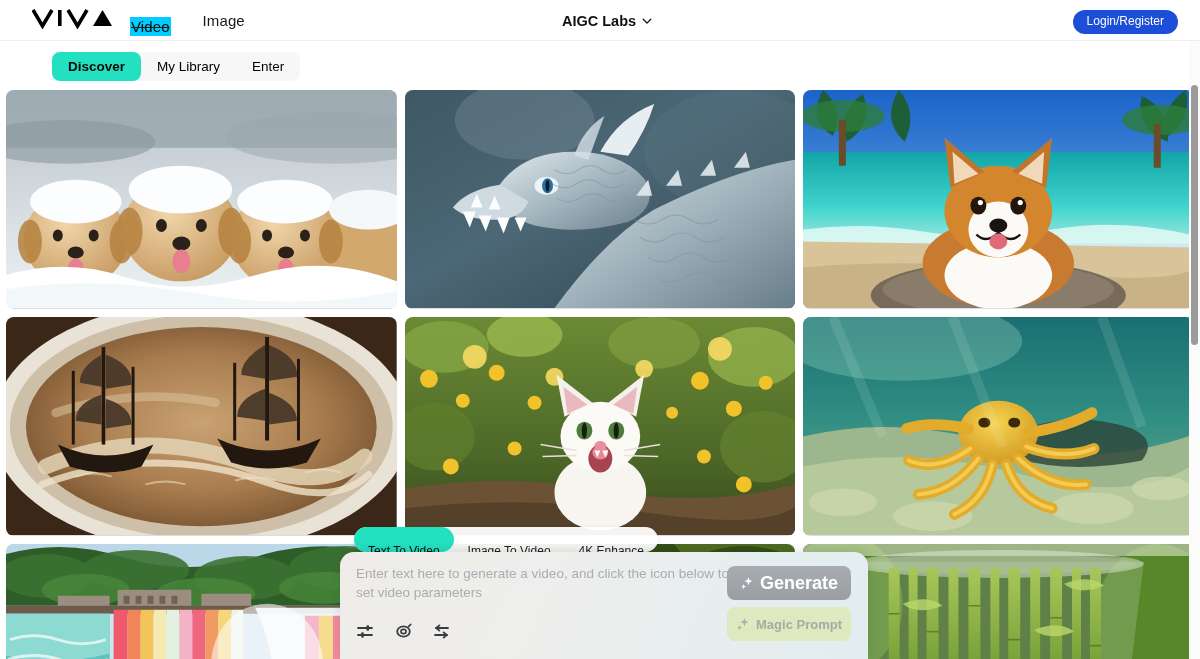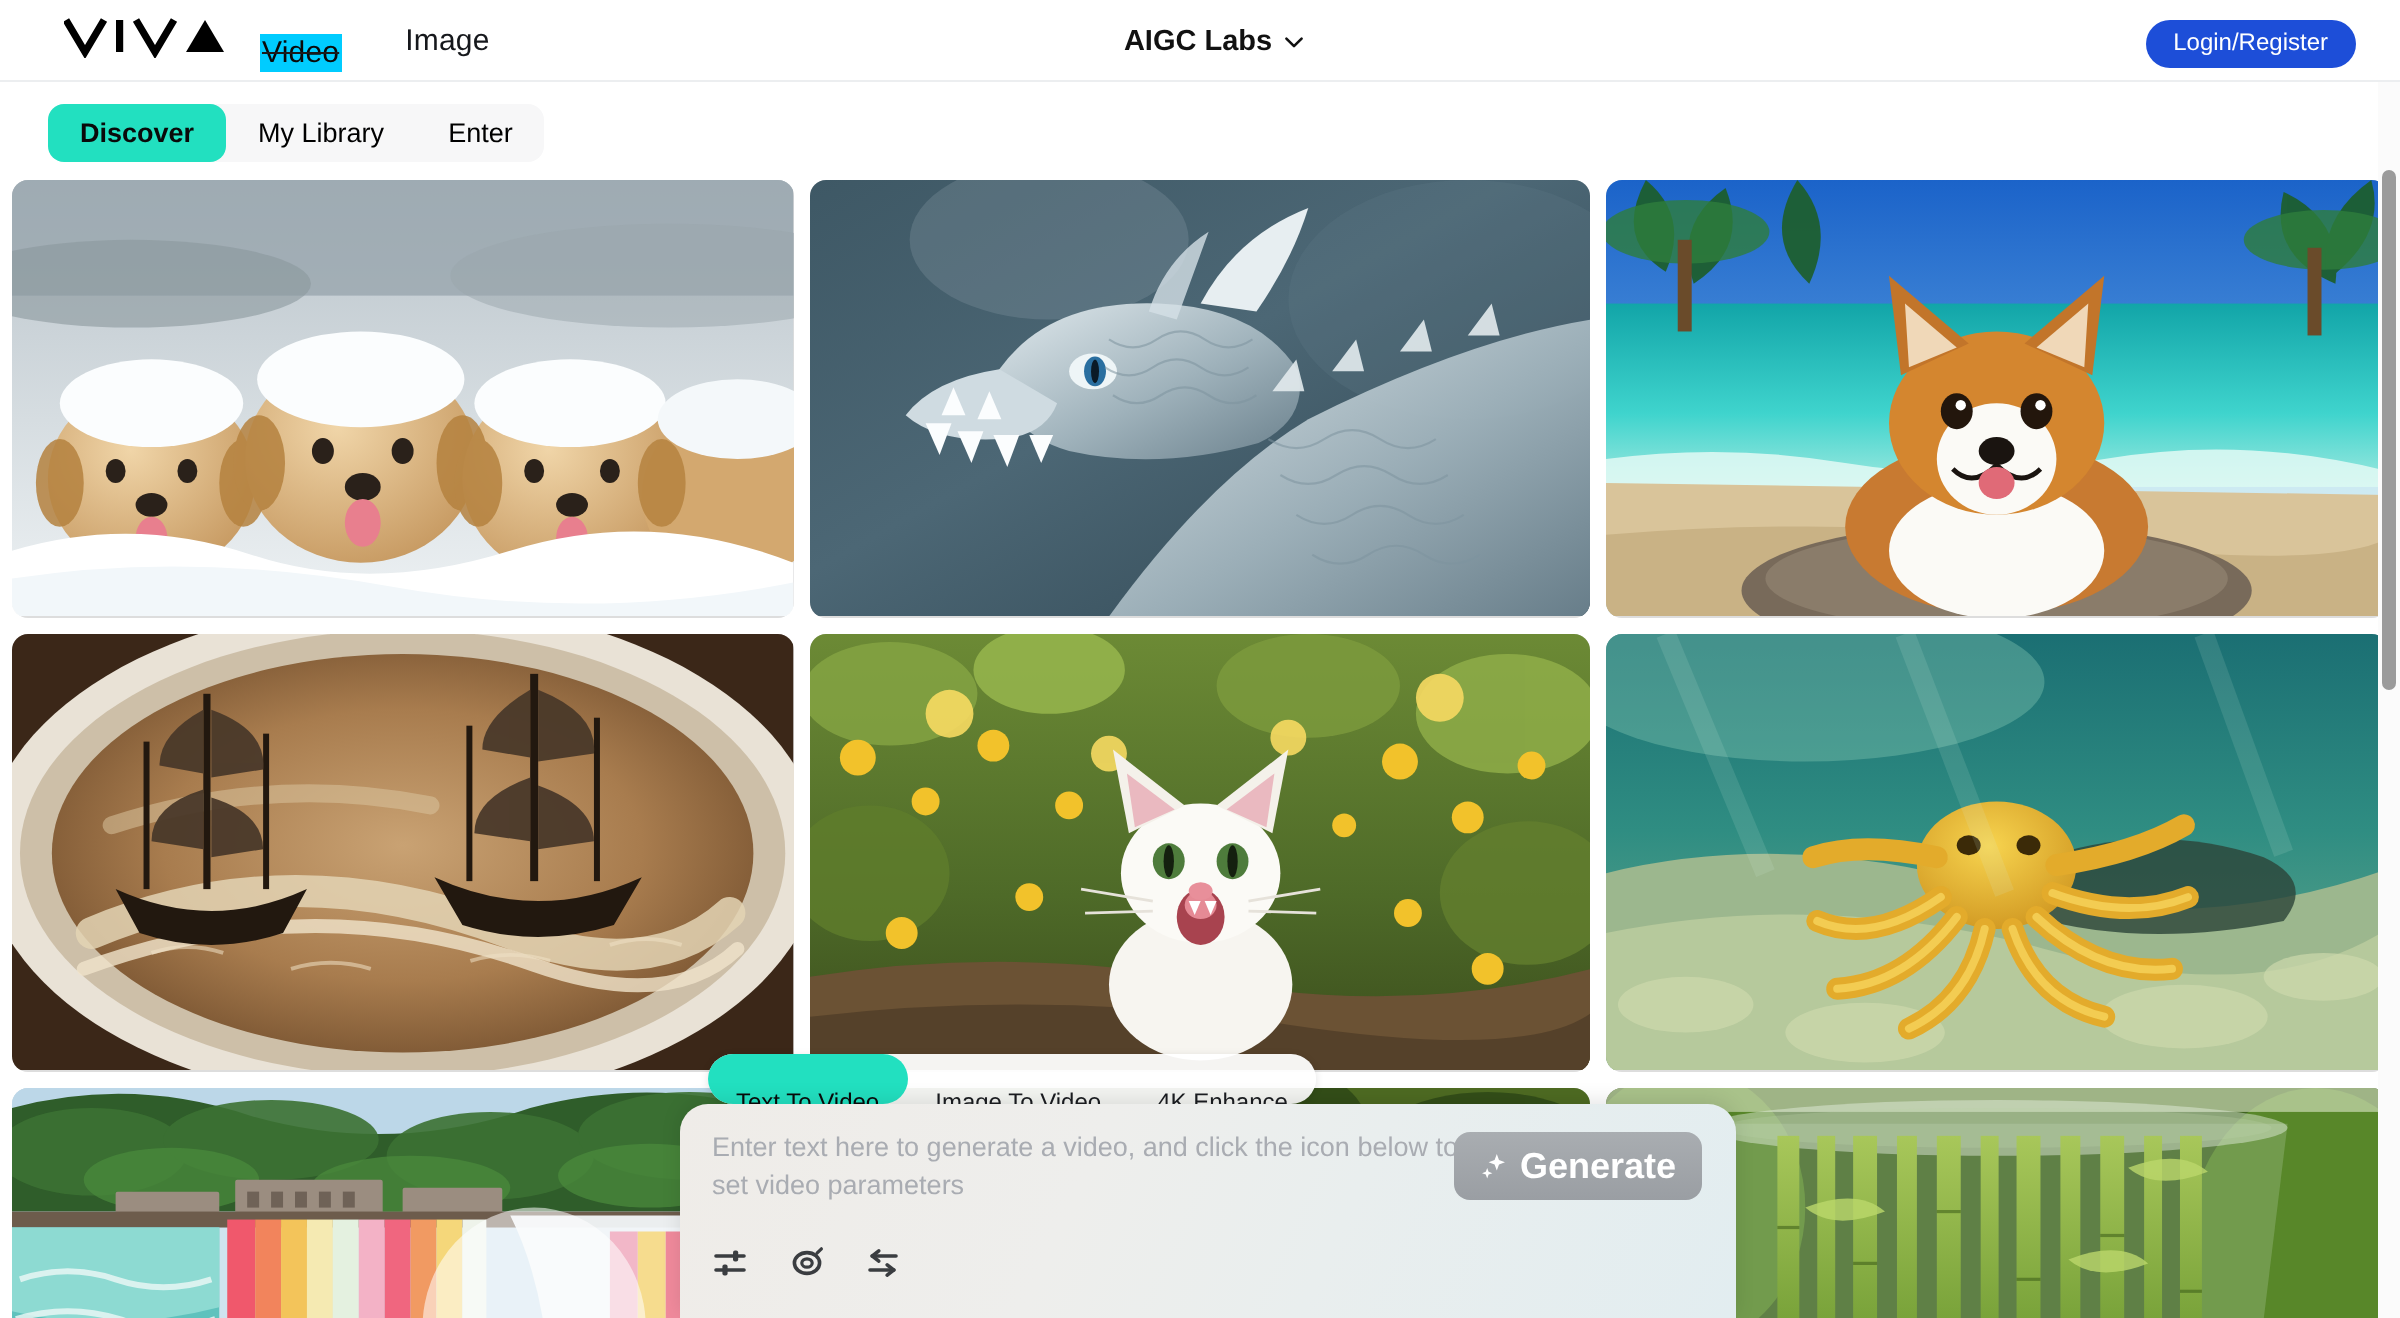--- a/index.html
+++ b/index.html
@@ -58,21 +58,21 @@
     background: #1d4ed8; color: #fff;
     border-radius: 999px;
     font-size: 12px;
     padding: 5px 14px 6px 14px;
     cursor: pointer;
     line-height: 13px;
     white-space: nowrap;
   }
 
   
-  .subtabs-row { padding: 11px 0 9px 24px; background:#fff; }
+  .subtabs-row { padding: 11px 0 9px 52px; background:#fff; }
   .subtabs {
     display: inline-flex; align-items: center;
     background: #f7f7f8;
     border-radius: 8px;
     padding: 0;
     height: 29px;
   }
   .subtab {
     font-size: 13.5px; font-weight: bold;
     color: #1b1d21;
@@ -814,17 +814,24 @@
       </div>
 
       <div class="action-col">
         <div class="btn-generate">
           <svg class="spark" width="14" height="14" viewBox="0 0 14 14">
             <path d="M8.4 1 L9.5 4 L12.5 5.1 L9.5 6.2 L8.4 9.2 L7.3 6.2 L4.3 5.1 L7.3 4 Z" fill="#ffffff"></path>
             <path d="M3.6 8 L4.3 9.9 L6.2 10.6 L4.3 11.3 L3.6 13.2 L2.9 11.3 L1 10.6 L2.9 9.9 Z" fill="#ffffff"></path>
           </svg>
           <span>Generate</span>
         </div>
+        <div class="btn-magic">
+          <svg class="spark" width="14" height="14" viewBox="0 0 14 14">
+            <path d="M8.4 1 L9.5 4 L12.5 5.1 L9.5 6.2 L8.4 9.2 L7.3 6.2 L4.3 5.1 L7.3 4 Z" fill="#aab0a6"></path>
+            <path d="M3.6 8 L4.3 9.9 L6.2 10.6 L4.3 11.3 L3.6 13.2 L2.9 11.3 L1 10.6 L2.9 9.9 Z" fill="#aab0a6"></path>
+          </svg>
+          <span>Magic Prompt</span>
+        </div>
       </div>
     </div>
   </div>
 
 </div>
 
 </body></html>

